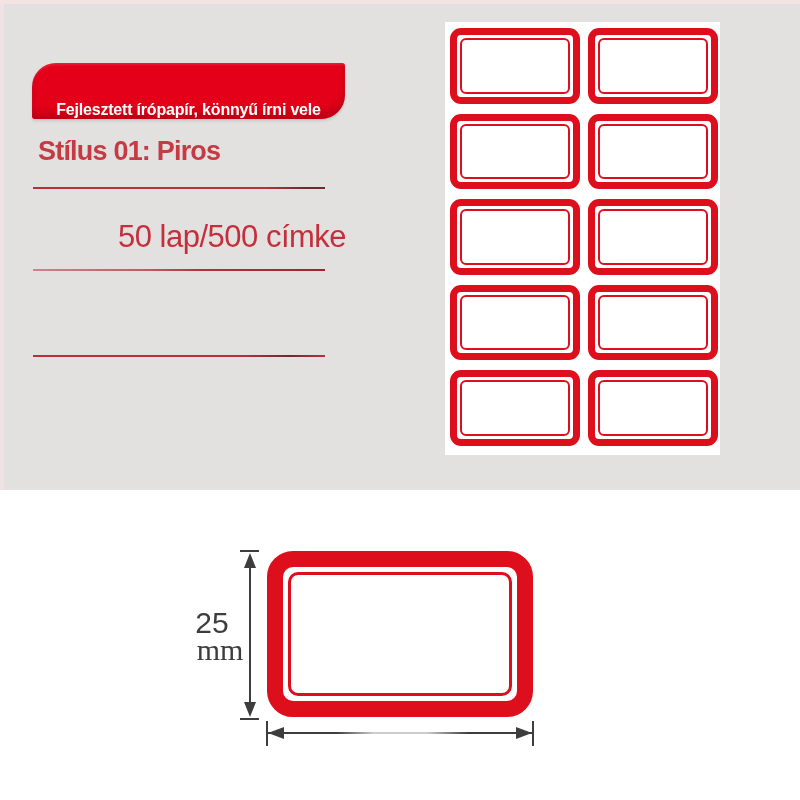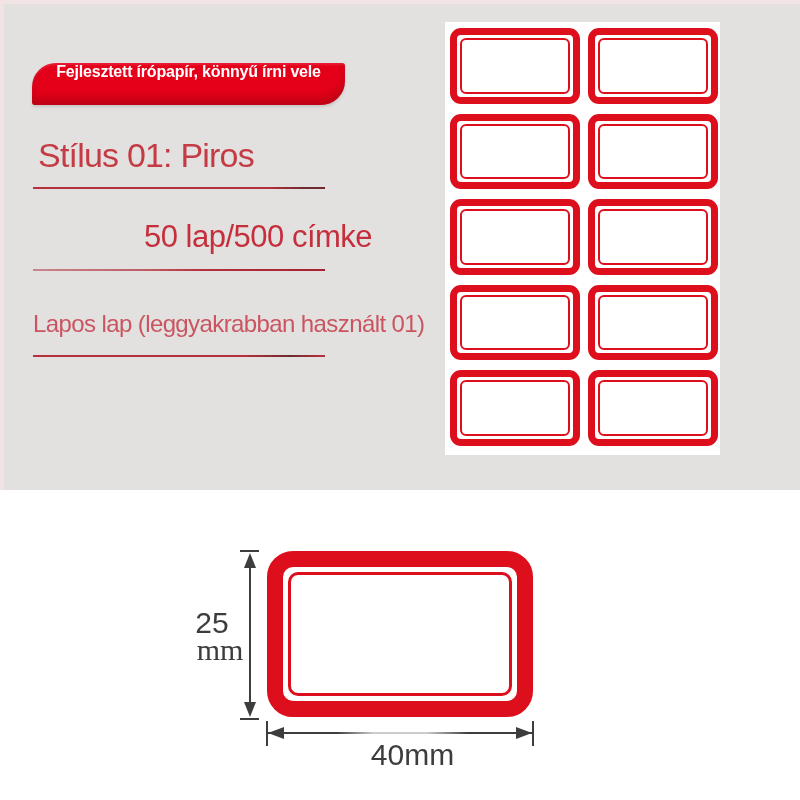--- a/index.html
+++ b/index.html
@@ -7,40 +7,40 @@
     position:relative;width:800px;height:800px;overflow:hidden;
     background:var(--page_bg,#fff);
     font-family:"Liberation Sans","DejaVu Sans",sans-serif;
   }
   
   .panel{position:absolute;left:0;top:0;width:800px;height:490px;background:var(--panel_bg,#e2e1e0);}
   .edge-top{position:absolute;left:0;top:0;width:800px;height:4px;background:var(--edge_pink,#f5e3e4);opacity:.85;}
   .edge-left{position:absolute;left:0;top:0;width:4px;height:490px;background:var(--edge_pink,#f5e3e4);opacity:.75;}
   
   .banner{
-    position:absolute;left:32px;top:63px;width:313px;height:42px;
+    position:absolute;left:32px;top:63px;width:313px;height:56px;
     background:var(--banner_red,#e50019);
     border-radius:24px 3px 24px 3px;
-    display:flex;align-items:flex-start;justify-content:center;
+    display:flex;align-items:flex-end;justify-content:center;
     box-shadow:inset 0 -7px 9px rgba(110,0,12,.32), inset 0 2px 2px rgba(255,255,255,.12), 0 2px 3px rgba(0,0,0,.12);
   }
   .banner-text{
     color:var(--banner_text,#fff);font-size:16px;font-weight:700;
     letter-spacing:-.2px;white-space:nowrap;
   }
   
   .style-title{
     position:absolute;left:38px;top:136px;
-    font-size:34px;font-weight:400;letter-spacing:-.8px;
+    font-size:27px;font-weight:700;letter-spacing:-.8px;
     color:var(--title_red,#c43b44);white-space:nowrap;
   }
   .sheet-count{
     position:absolute;left:118px;top:219px;
     font-size:31px;font-weight:500;letter-spacing:-.5px;
-    color:var(--subtitle_red,#c42f3b);white-space:nowrap;margin-left:26px;
+    color:var(--subtitle_red,#c42f3b);white-space:nowrap;
   }
   .note-text{
     position:absolute;left:33px;top:310px;
     font-size:24px;font-weight:400;letter-spacing:-.6px;
     color:var(--note_red,#ca5560);white-space:nowrap;
   }
   .rule{position:absolute;left:33px;width:292px;height:2px;}
   .rule-1{top:187px;background:linear-gradient(90deg,var(--underline_red,#b5303a) 0%,var(--underline_red,#b5303a) 80%,var(--underline_dark,#6e2a31) 93%,var(--underline_dark,#6e2a31) 100%);}
   .rule-2{top:269px;background:linear-gradient(90deg,#c9868d 0%,#bd5a62 40%,var(--underline_red,#b5303a) 58%,#a3242e 100%);}
   .rule-3{top:355px;background:linear-gradient(90deg,var(--underline_red,#b5303a) 0%,var(--underline_red,#b5303a) 72%,var(--underline_dark,#6e2a31) 88%,var(--underline_red,#b5303a) 99%);}
@@ -98,21 +98,20 @@
   </div>
 
   <div class="banner">
     <span class="banner-text">Fejlesztett írópapír, könnyű írni vele</span>
   </div>
 
   <div class="style-title">Stílus 01: Piros</div>
   <div class="rule rule-1"></div>
   <div class="sheet-count">50 lap/500 címke</div>
   <div class="rule rule-2"></div>
-  <div class="note-text">Lapos lap (leggyakrabban használt 01)</div>
   <div class="rule rule-3"></div>
 
   <div class="sheet" style="grid-template-columns: repeat(2, 1fr); grid-template-rows: repeat(5, 1fr);">
       <div class="cell">
         <div class="cell-line"></div>
       </div>
       <div class="cell">
         <div class="cell-line"></div>
       </div>
       <div class="cell">
@@ -151,15 +150,14 @@
   <div class="arr arr-up"></div>
   <div class="arr arr-down"></div>
   <div class="dim-text dim-h-value">25</div>
   <div class="dim-text dim-h-unit">mm</div>
 
   <div class="dim hline"></div>
   <div class="dim tick-left"></div>
   <div class="dim tick-right"></div>
   <div class="arr arr-left"></div>
   <div class="arr arr-right"></div>
-  <div class="dim-text dim-w-label">40mm</div>
 
 </div>
 
 </body></html>

